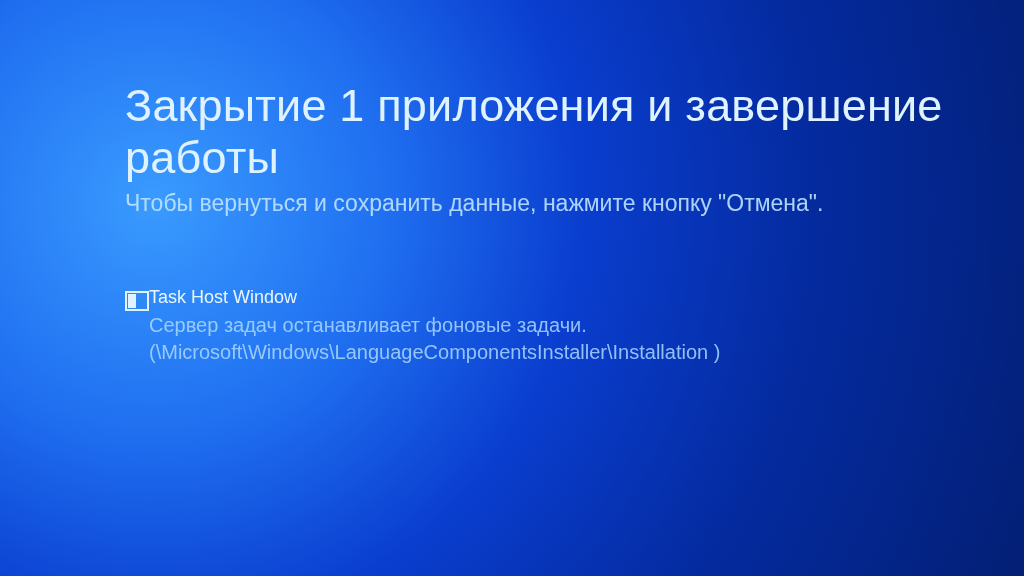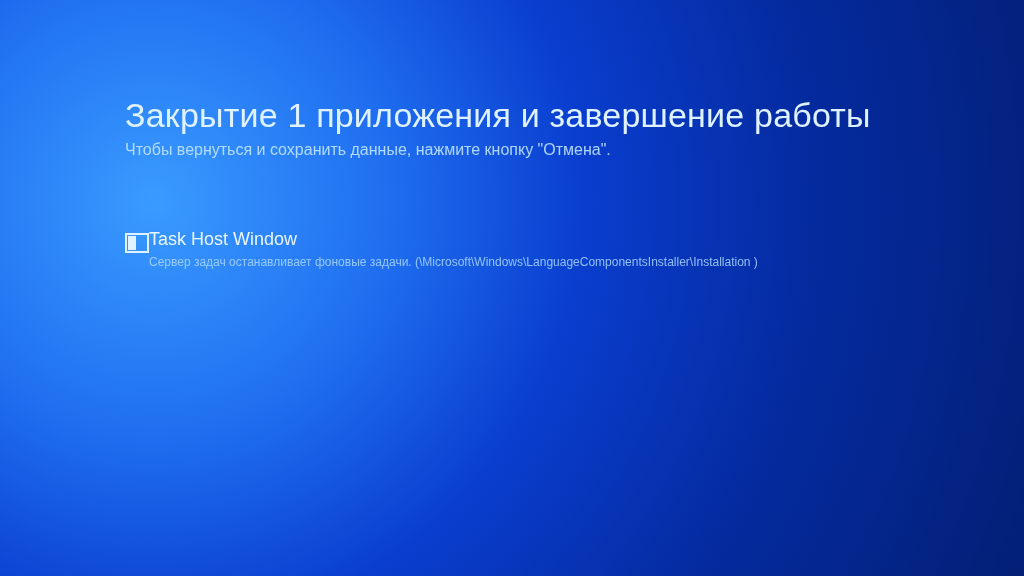--- a/index.html
+++ b/index.html
@@ -15,29 +15,28 @@
     }
     .screen {
       width: 100%;
       height: 100%;
       background: radial-gradient(circle at 15% 35%, #3a9bff 0%, #1f6ef0 25%, #0a3ecf 45%, #042a9e 70%, #031f75 100%);
       padding: 80px 0 0 125px;
       color: #e6f3ff;
       position: relative;
     }
     .header .title {
-      font-size: 34px;
+      font-size: 45px;
       font-weight: 300;
       color: #dff2ff;
       letter-spacing: 0.2px;
       margin-bottom: 6px;
-      margin-top: 16px;
     }
     .header .subtitle {
-      font-size: 16px;
+      font-size: 23px;
       font-weight: 400;
       color: #bfe4ff;
       opacity: 0.9;
     }
     .apps {
       margin-top: 70px;
     }
     .app-row {
       display: flex;
       align-items: flex-start;
@@ -52,21 +51,21 @@
     .app-icon svg {
       display: block;
     }
     .app-text .app-name {
       font-size: 18px;
       font-weight: 400;
       color: #e9f6ff;
       margin-bottom: 4px;
     }
     .app-text .app-desc {
-      font-size: 12px;
+      font-size: 20px;
       font-weight: 400;
       color: #aad8ff;
       opacity: 0.85;
       line-height: 1.35;
       max-width: 640px;
     }
   </style>
 </head>
 <body>
 

